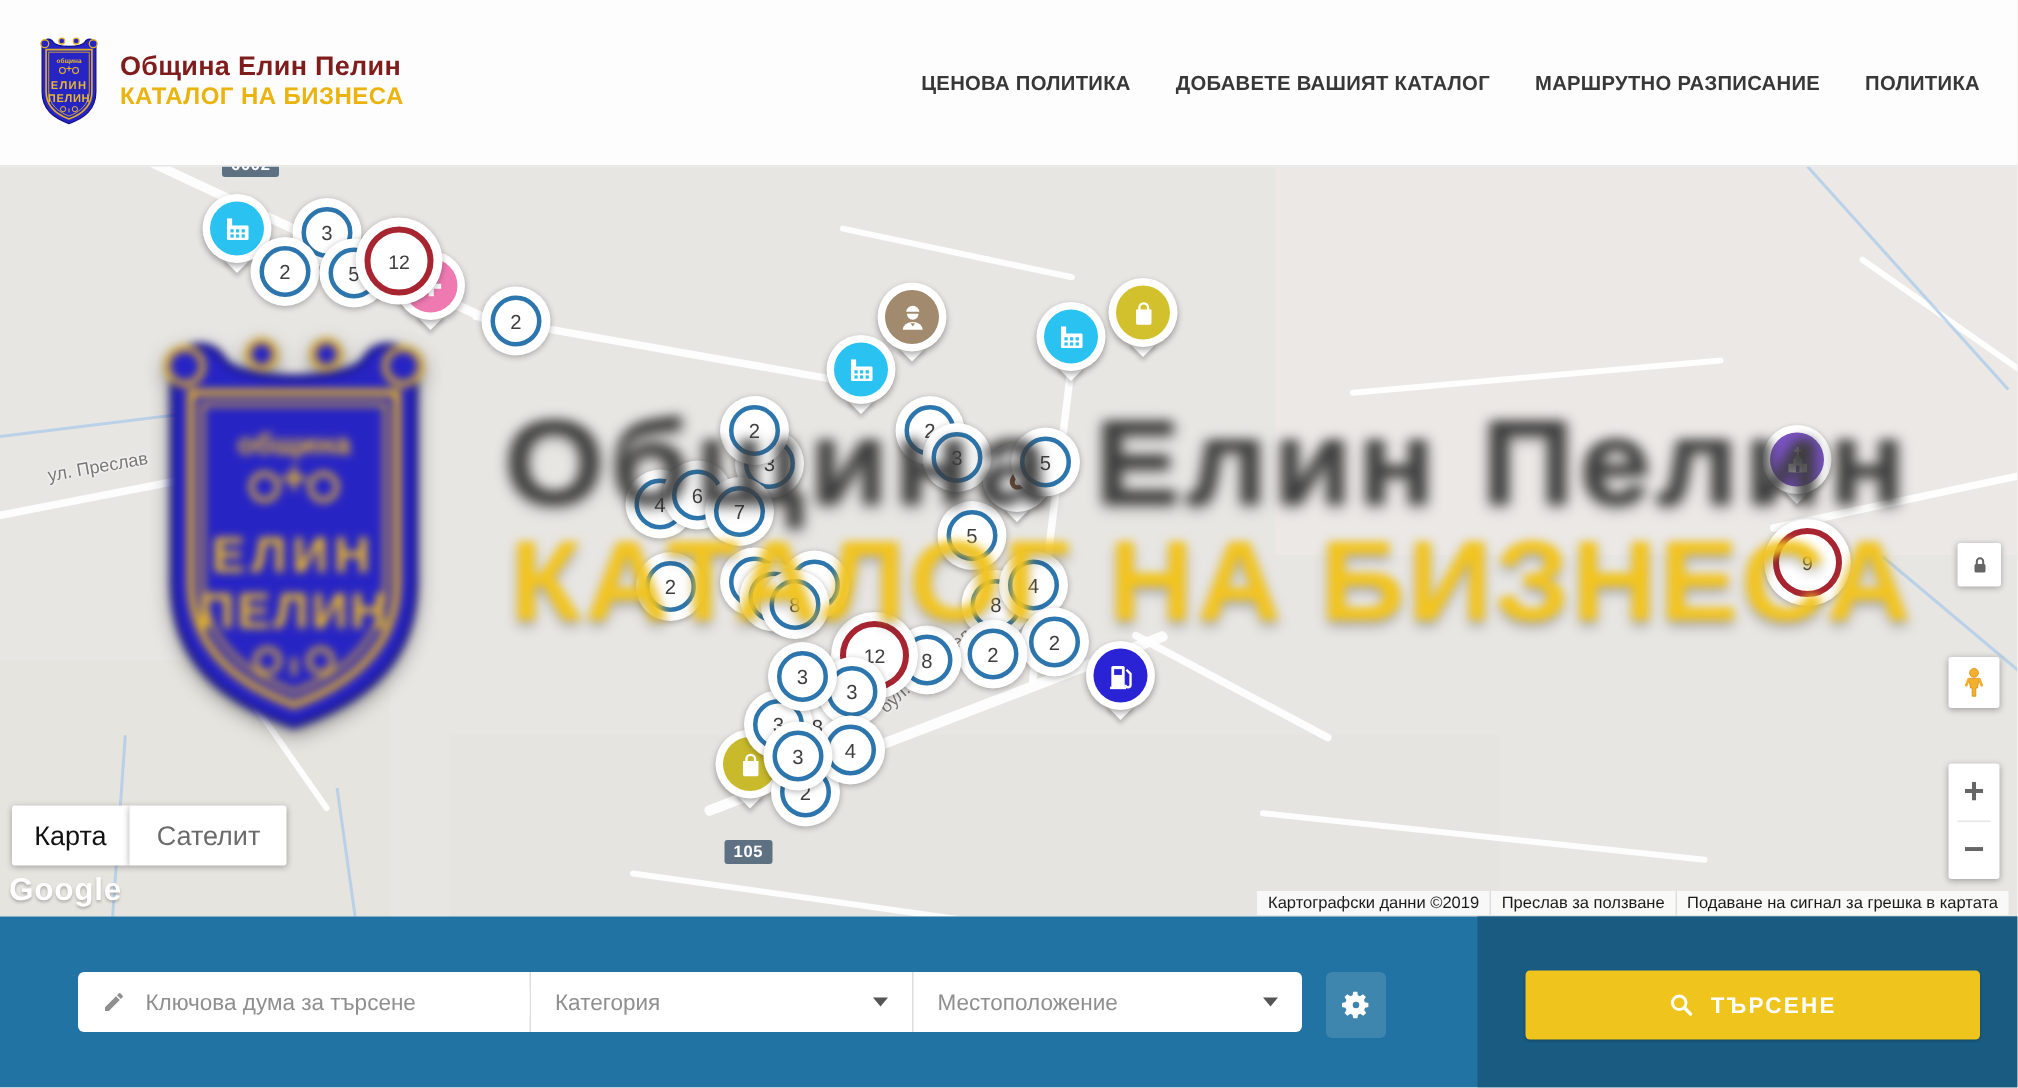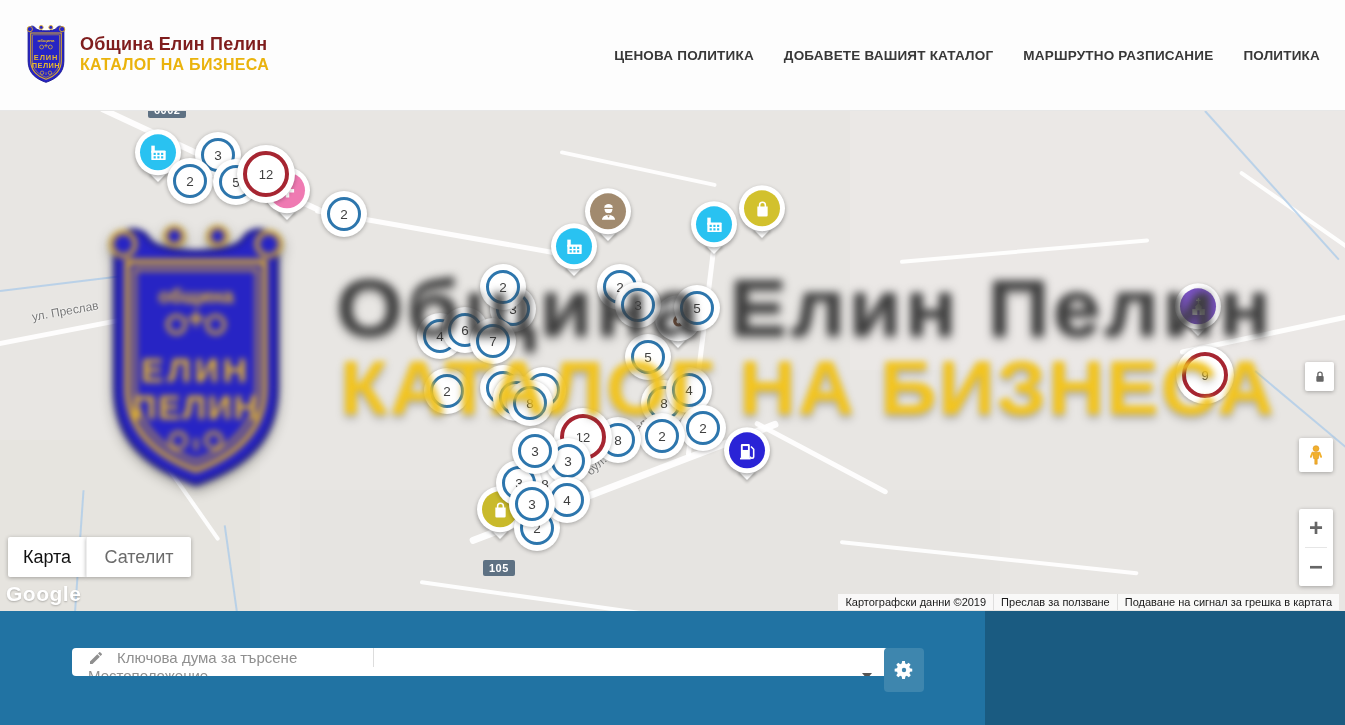--- a/index.html
+++ b/index.html
@@ -74,22 +74,22 @@
   .ctl-lock{left:1305px;top:252px;width:29px;height:29px;}
   .ctl-peg{left:1299px;top:328px;width:34px;height:34px;}
   .ctl-zoom{left:1299px;top:399px;width:34px;height:77px;flex-direction:column;padding:0;}
   .zbtn{width:34px;height:38px;display:flex;align-items:center;justify-content:center;
         font-size:24px;color:#666;font-weight:bold;}
   .zdiv{width:22px;height:1px;background:#e6e6e6;}
 
   
   .bottombar{position:absolute;left:0;top:611px;width:1345px;height:114px;background:#2173a3;z-index:60;}
   .bar-dark{position:absolute;left:985px;top:0;width:360px;height:114px;background:#1a5b81;}
-  .search-box{position:absolute;left:72px;top:37px;width:816px;height:28px;background:#fff;
-              border-radius:4px;display:flex;align-items:stretch;overflow:hidden;flex-direction:column;}
+  .search-box{position:absolute;left:52px;top:37px;width:816px;height:40px;background:#fff;
+              border-radius:4px;display:flex;align-items:stretch;overflow:hidden;}
   .field{display:flex;align-items:center;}
   .f-kw{width:302px;padding-left:16px;gap:11px;border-right:1px solid #ddd;box-sizing:border-box;}
   .f-kw input{border:none;outline:none;flex:1;font-size:15px;color:#444;
               font-family:"Liberation Sans",sans-serif;min-width:0;}
   .f-kw input::placeholder{color:#8f8f8f;opacity:1;}
   .f-sel{padding:0 16px;justify-content:space-between;box-sizing:border-box;cursor:pointer;}
   .f-cat{width:255px;border-right:1px solid #ddd;}
   .f-loc{flex:1;}
   .sel-label{font-size:15px;color:#8f8f8f;}
   .caret{width:0;height:0;border-left:5px solid transparent;border-right:5px solid transparent;
@@ -498,30 +498,37 @@
 <div class="bottombar">
   <div class="bar-dark"></div>
 
   <div class="search-box">
     <div class="field f-kw">
       <svg viewBox="0 0 24 24" width="16" height="16">
         <path fill="#8f8f8f" d="M3 17.2 V21 h3.8 L17.8 10 14 6.2 3 17.2 z M20.7 7.1 a1 1 0 0 0 0-1.4 L18.3 3.3 a1 1 0 0 0 -1.4 0 L15 5.2 18.8 9 z"></path>
       </svg>
       <input type="text" placeholder="Ключова дума за търсене" style="">
     </div>
+    <div class="field f-sel f-cat">
+      <span class="sel-label">Категория</span>
+      <span class="caret"></span>
+    </div>
     <div class="field f-sel f-loc">
       <span class="sel-label">Местоположение</span>
-      <span class="caret"></span>
-    </div>
-    <div class="field f-sel f-cat">
-      <span class="sel-label">Категория</span>
       <span class="caret"></span>
     </div>
   </div>
 
   <button class="gear-btn">
     <svg viewBox="0 0 24 24">
       <path fill="#fff" d="M21 13.5v-3l-2.6-.5a6.7 6.7 0 0 0-.7-1.6l1.5-2.2-2.1-2.1-2.2 1.5c-.5-.3-1-.5-1.6-.7L13 2.3h-3l-.5 2.6c-.6.2-1.1.4-1.6.7L5.7 4.1 3.6 6.2l1.5 2.2c-.3.5-.5 1-.7 1.6l-2.6.5v3l2.6.5c.2.6.4 1.1.7 1.6l-1.5 2.2 2.1 2.1 2.2-1.5c.5.3 1 .5 1.6.7l.5 2.6h3l.5-2.6c.6-.2 1.1-.4 1.6-.7l2.2 1.5 2.1-2.1-1.5-2.2c.3-.5.5-1 .7-1.6l2.6-.5z"></path>
       <circle cx="12" cy="12" r="2.4" fill="#3e86ae"></circle>
     </svg>
   </button>
 
+  <button class="search-btn">
+    <svg viewBox="0 0 24 24">
+      <circle cx="10" cy="10" r="6" fill="none" stroke="#fff" stroke-width="2.6"></circle>
+      <path d="M14.5 14.5 L20 20" stroke="#fff" stroke-width="3" stroke-linecap="round"></path>
+    </svg>
+    <span class="lbl">ТЪРСЕНЕ</span>
+  </button>
 </div>
 
 </body></html>

